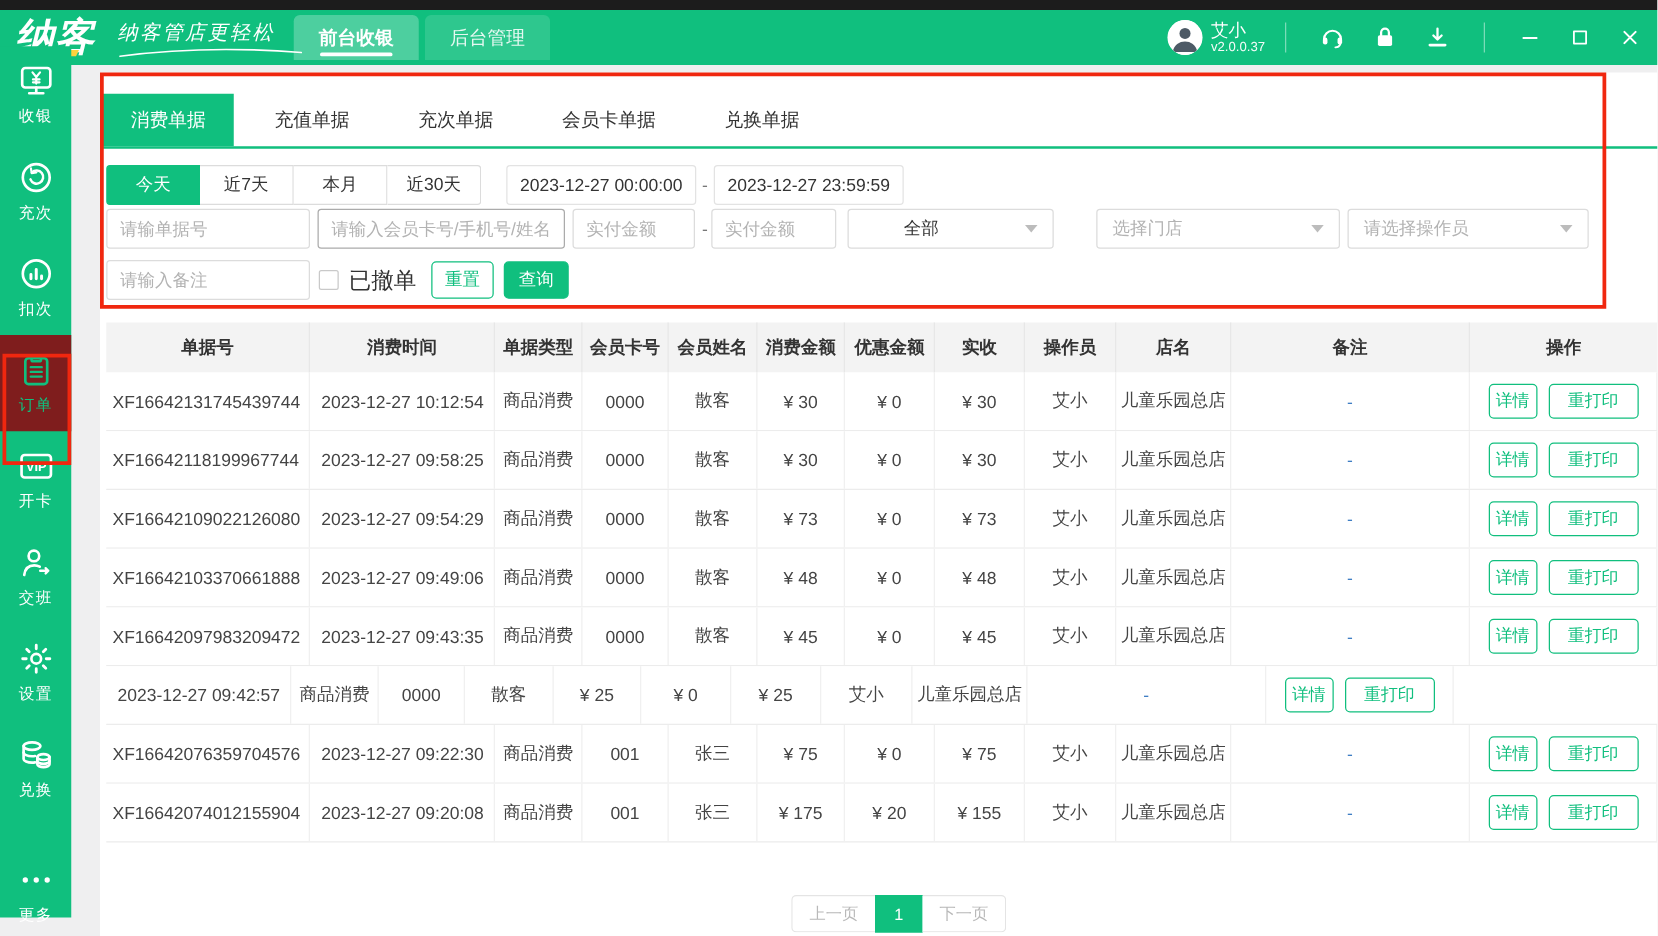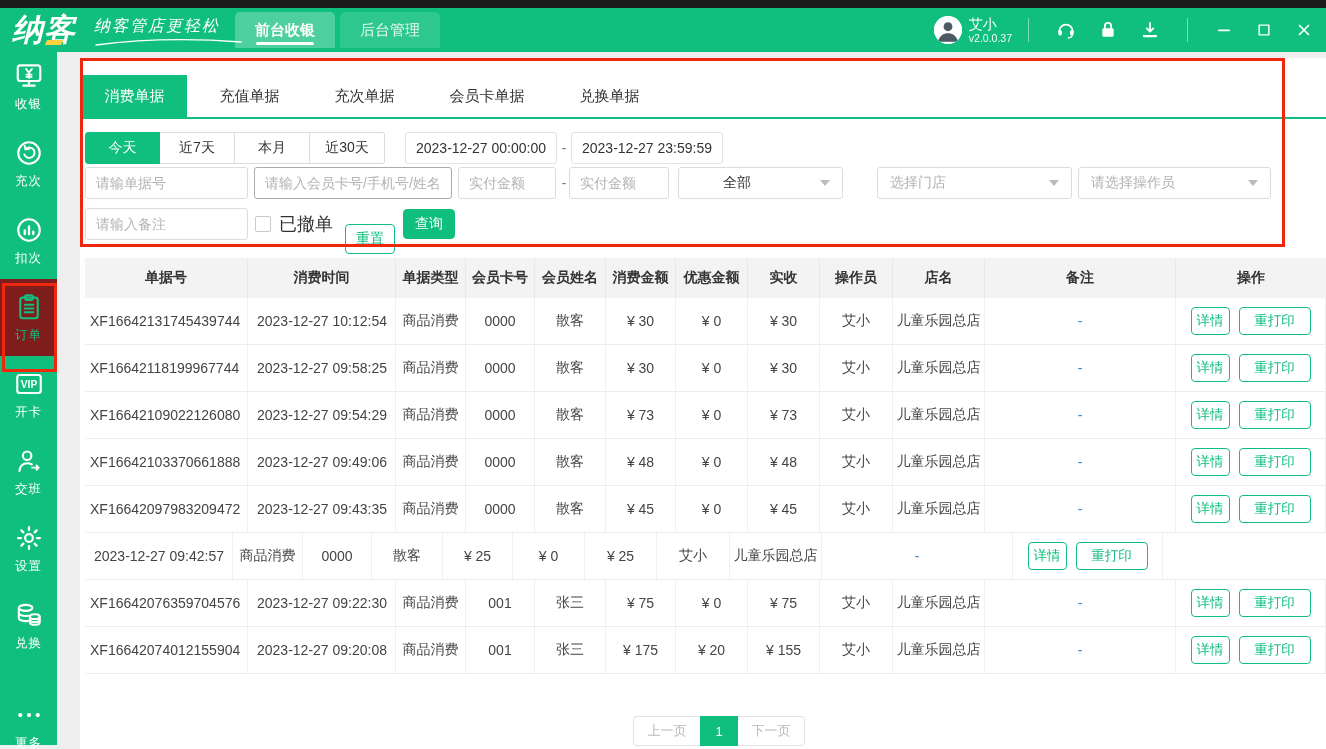--- a/index.html
+++ b/index.html
@@ -36,21 +36,21 @@
   .user-name{font-size:14px;}
   .user-version{font-size:10.5px;opacity:.95;}
   .v-divider{width:1px;height:24px;background:rgba(255,255,255,.45);margin:0 16px;}
   .hdr-icon{width:22px;height:22px;color:#fff;margin:0 10px;cursor:pointer;}
   .hdr-icon svg{width:22px;height:22px;display:block;}
   .win-ctl{width:18px;height:18px;color:#fff;margin:0 11px;cursor:pointer;}
   .win-ctl svg{width:18px;height:18px;display:block;}
   .header-right .last{margin-right:2px;}
 
   
-  .sidebar{position:absolute;left:0;top:48px;width:57px;height:697px;background:var(--primary);}
+  .sidebar{position:absolute;left:0;top:37px;width:57px;height:697px;background:var(--primary);}
   .sb-item{height:77px;display:flex;flex-direction:column;align-items:center;justify-content:center;gap:5px;color:#fff;cursor:pointer;}
   .sb-item .sb-icon{width:30px;height:30px;}
   .sb-item .sb-icon svg{width:30px;height:30px;display:block;}
   .sb-item .sb-label{font-size:12.5px;letter-spacing:1px;}
   .sb-item.active{background:#7f1d1d;color:var(--primary);}
   .sb-item.more{position:absolute;left:0;right:0;bottom:-16px;height:70px;}
 
   
   .panel{position:absolute;left:80px;top:58px;width:1246px;height:691px;background:#fff;}
 
@@ -325,21 +325,21 @@
     <div class="f-abs select" style="left:998px;top:109px;width:193px;">
       <span class="sel-text">请选择操作员</span>
       <i class="caret"></i>
     </div>
 
     <input class="f-abs txt-input" style="left: 5px; top: 150px; width: 163px;" placeholder="请输入备注">
     <div class="f-abs checkbox-wrap" style="left:175px;top:150px;height:32px;">
       <span class="checkbox"></span>
       <span class="checkbox-label">已撤单</span>
     </div>
-    <button class="f-abs btn btn-reset" style="left:265px;top:166px;">重置</button>
+    <button class="f-abs btn btn-reset" style="left:265px;top:151px;">重置</button>
     <button class="f-abs btn btn-search" style="left:323px;top:151px;">查询</button>
 
     <div class="table" id="orders-table">
         <div class="t-row t-head">
           <div class="t-cell" style="width: 163px;">单据号</div>
           <div class="t-cell" style="width: 148px;">消费时间</div>
           <div class="t-cell" style="width: 70px;">单据类型</div>
           <div class="t-cell" style="width: 69px;">会员卡号</div>
           <div class="t-cell" style="width: 71px;">会员姓名</div>
           <div class="t-cell" style="width: 70px;">消费金额</div>

